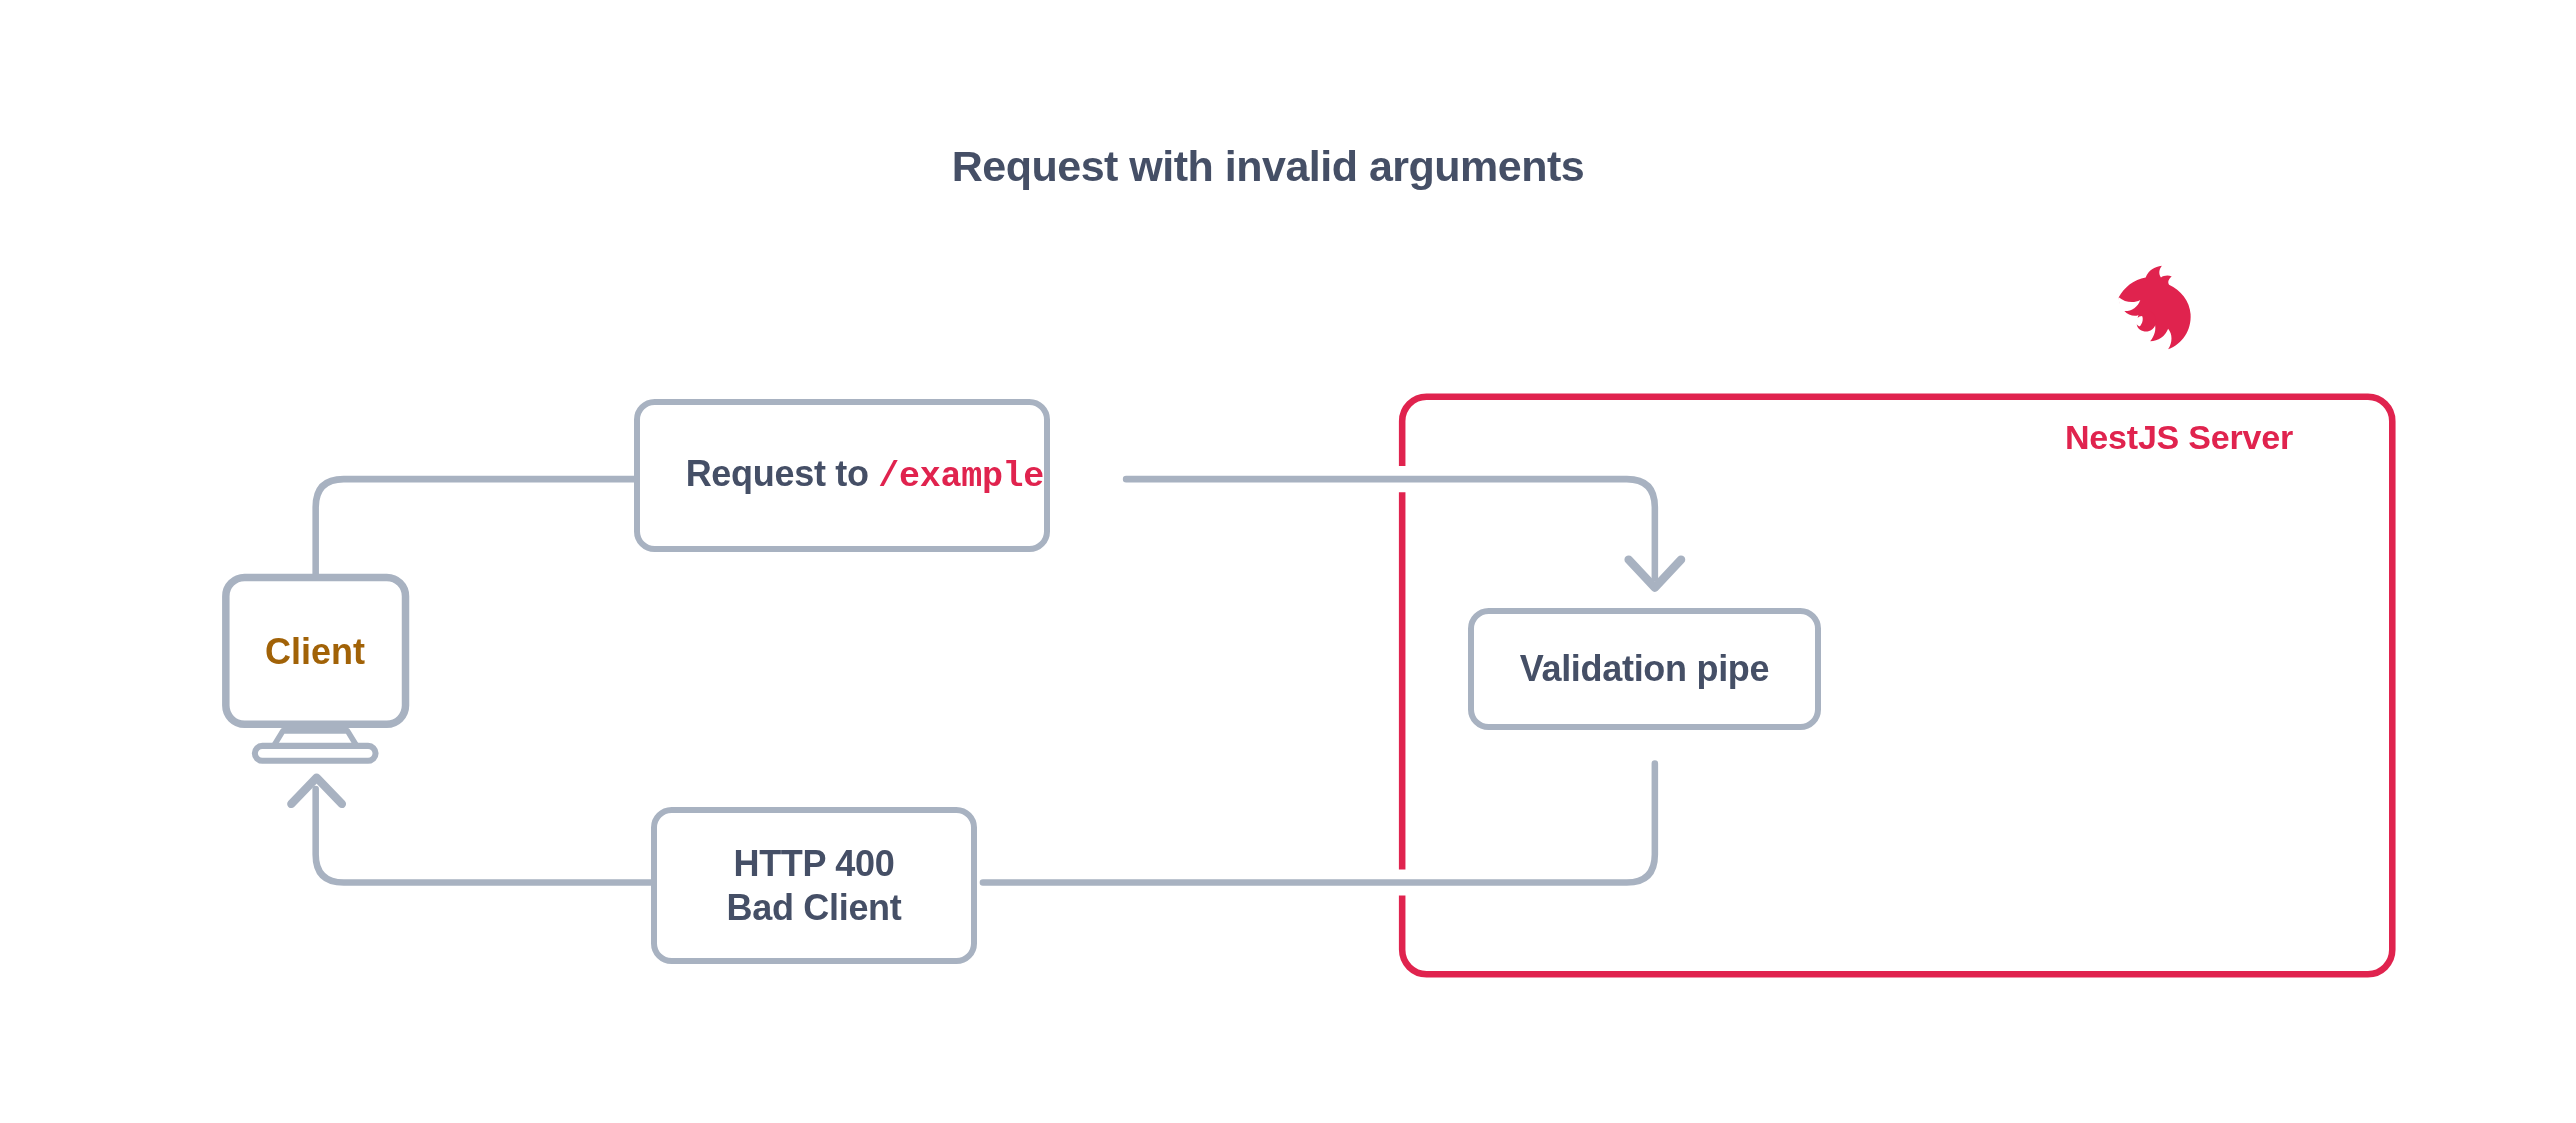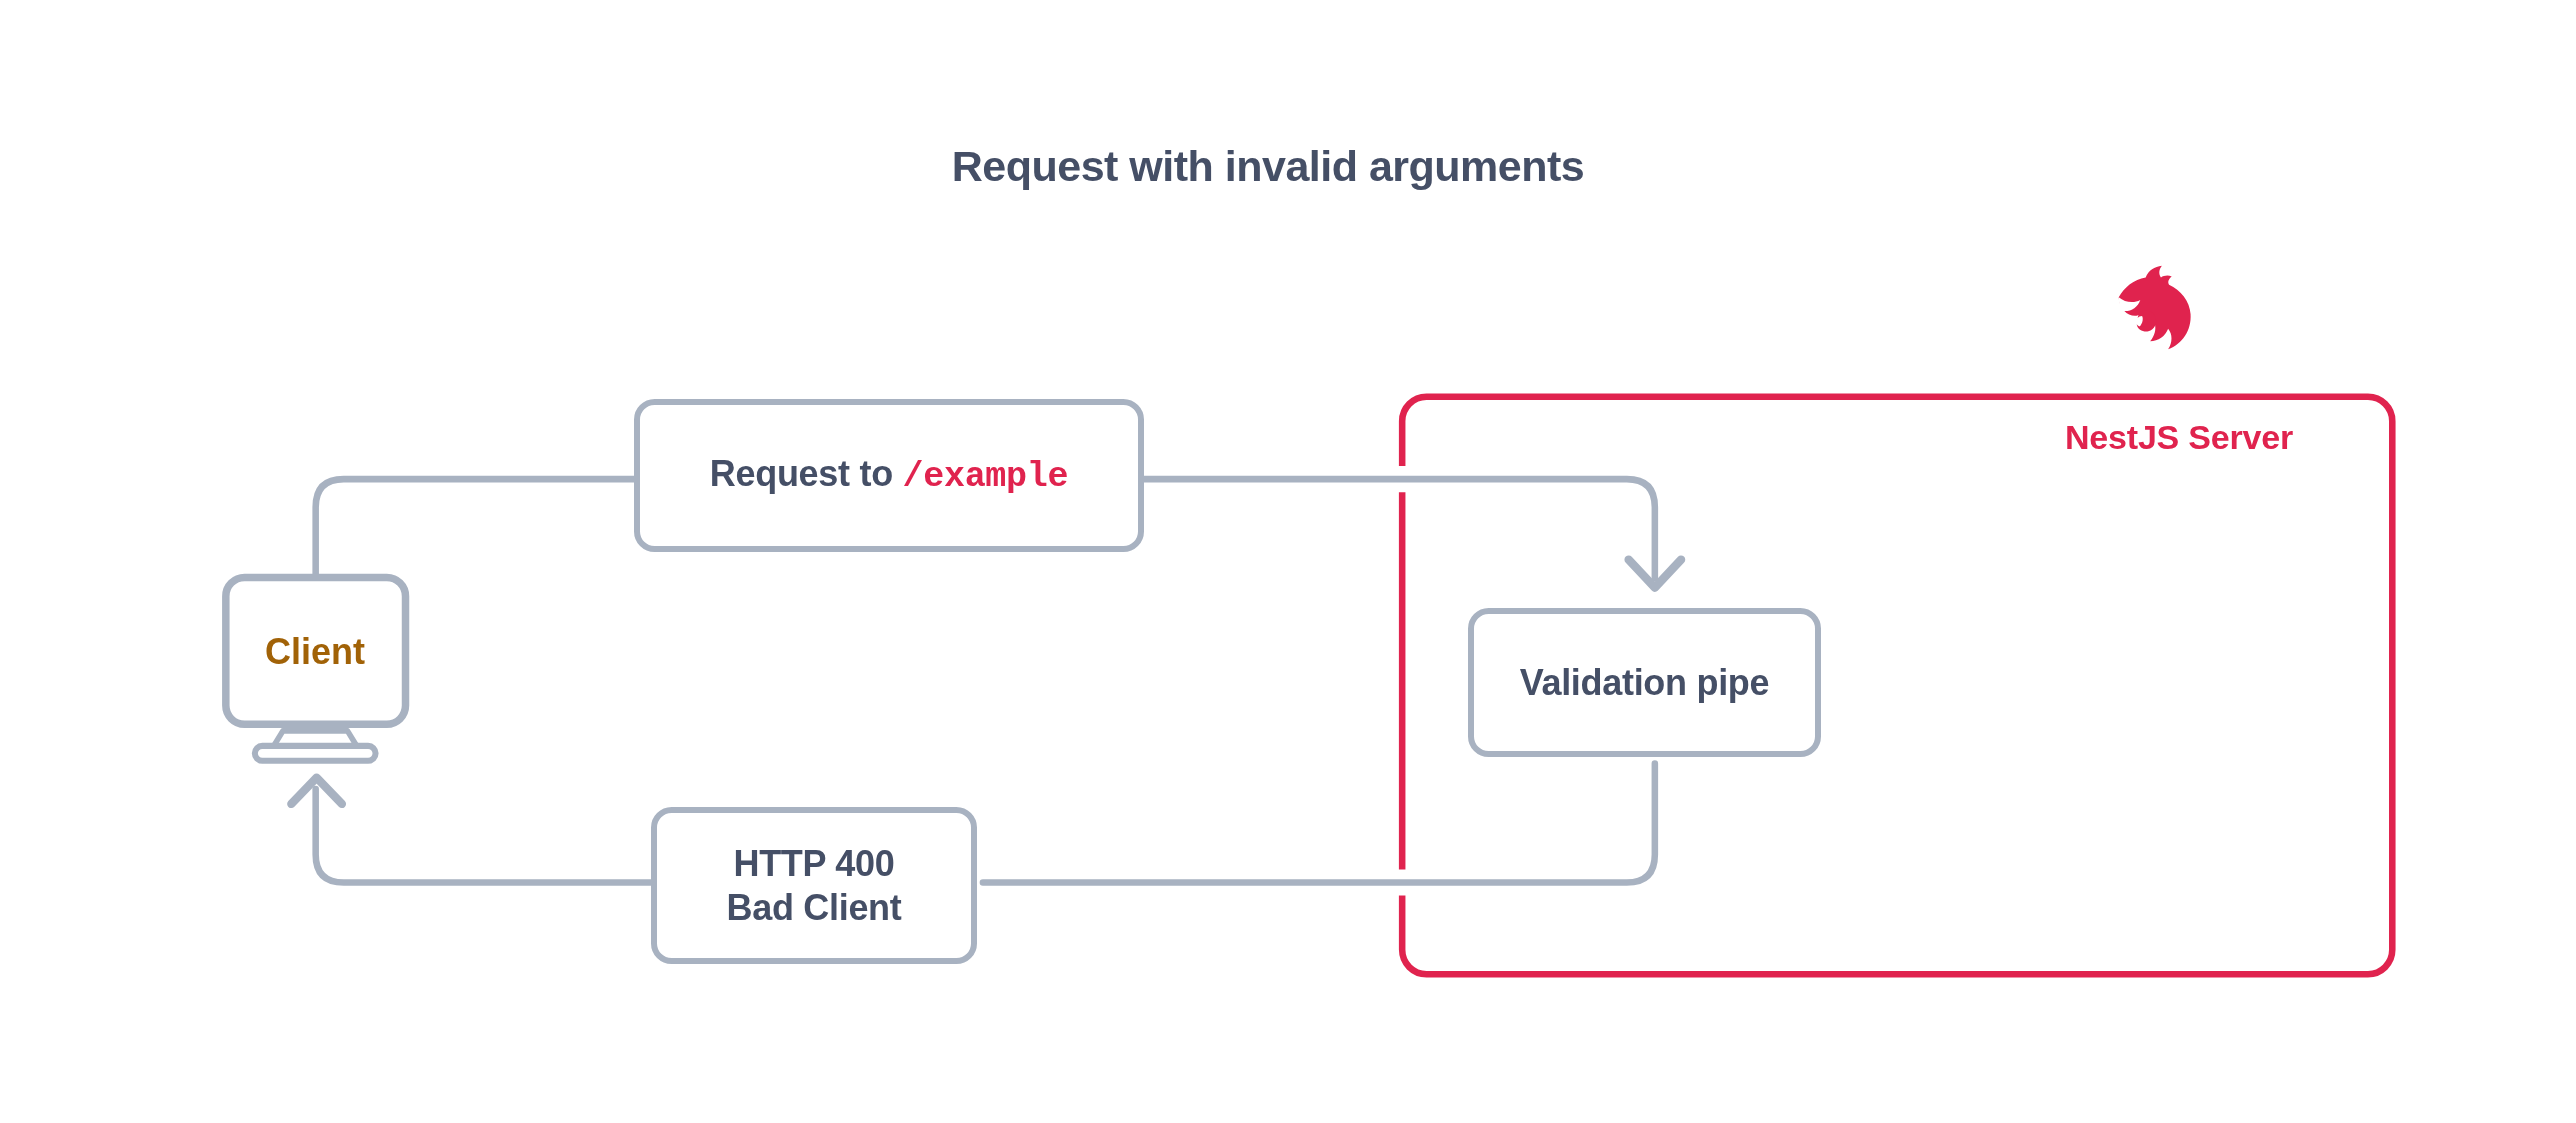--- a/index.html
+++ b/index.html
@@ -32,22 +32,22 @@
     line-height:44px;letter-spacing:-0.3px;
     text-align:center;
     white-space:nowrap;
   }
   .code{
     font-family:"Liberation Mono", monospace;
     font-weight:700;
     color:#e0234e;
     font-size:35px;
   }
-  .request-box   {left:634px;  top:399px; width:510px; height:153px;}
-  .validation-box{left:1468px; top:608px; width:353px; height:149px;}
+  .request-box   {left:634px;  top:399px; width:416px; height:153px;align-items:flex-end;}
+  .validation-box{left:1468px; top:608px; width:353px; height:122px;}
   .route-box     {left:1977px; top:608px; width:353px; height:157px;}
   .http400-box   {left:651px;  top:807px; width:326px; height:157px;}
   .client-label{
     position:absolute;z-index:3;
     left:315px;top:652px;
     transform:translate(-50%,-50%);
     font-size:36px;font-weight:700;color:#a16207;
     white-space:nowrap;
   }
   .server-label{

